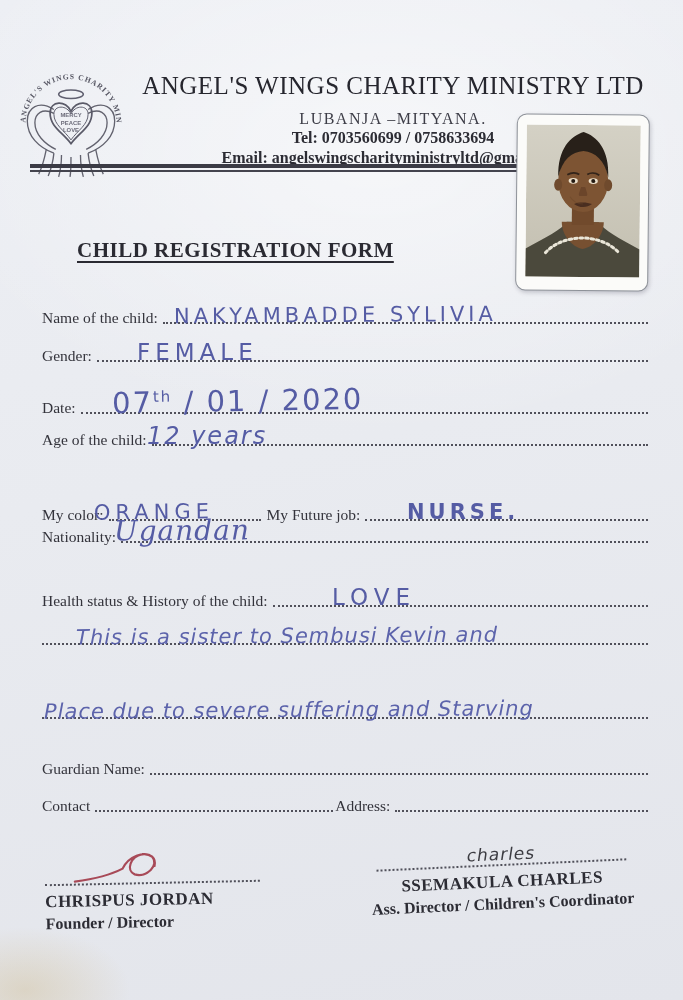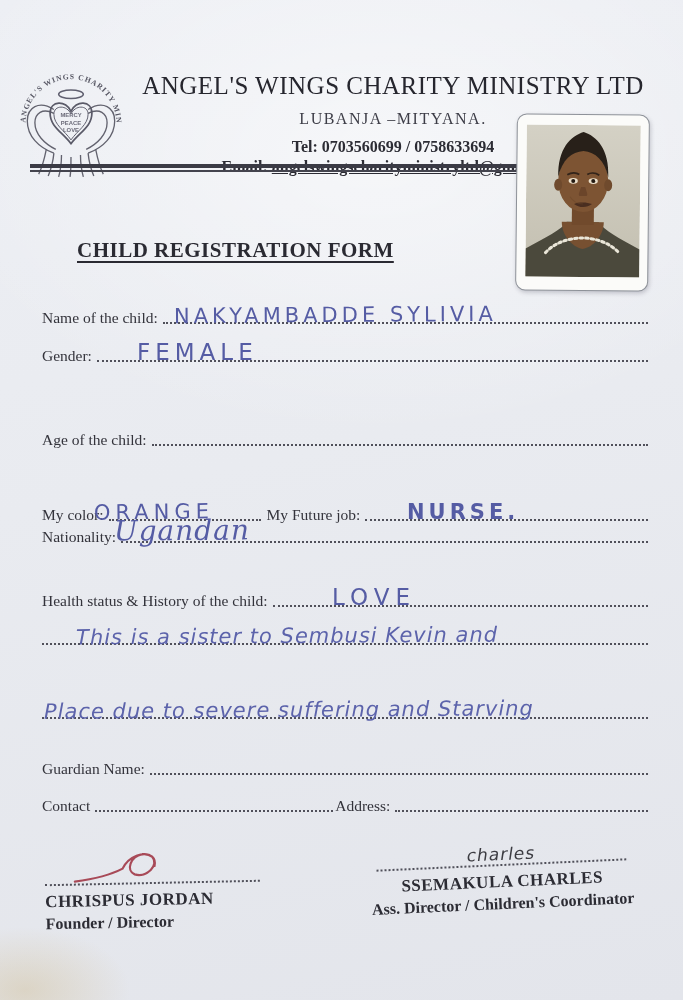--- a/index.html
+++ b/index.html
@@ -10,21 +10,21 @@
     background:
       radial-gradient(150px 90px at 25px 990px, rgba(208,190,150,.45), rgba(208,190,150,0) 70%),
       radial-gradient(600px 380px at 55% 15%, rgba(255,255,255,.55), rgba(255,255,255,0) 75%),
       linear-gradient(168deg, #edeff4 0%, #e9ebf0 45%, #e3e5eb 100%);
   }
   
   .logo { position:absolute; left:14px; top:62px; width:114px; height:116px; }
   .header-text { position:absolute; left:118px; top:72px; width:550px; text-align:center; }
   .org-name { font-size:25px; font-weight:normal; letter-spacing:.5px; color:#26262e; white-space:nowrap; }
   .org-location { font-size:16px; letter-spacing:1.5px; margin-top:10px; color:#3d3d47; }
-  .org-tel { font-size:16px; font-weight:bold; margin-top:10px; color:#2c2c34; }
+  .org-tel { font-size:16px; font-weight:bold; margin-top:1px; color:#2c2c34; }
   .org-email { font-size:16px; font-weight:bold; margin-top:2px; color:#2c2c34; }
   .email-u { text-decoration:underline; }
   .header-rule { position:absolute; left:30px; top:164px; width:503px; border-top:4px solid #3b3b45; }
   .header-rule::after { content:""; display:block; margin-top:2px; border-top:2px solid #44444e; }
   
   .photo { position:absolute; left:516px; top:114px; width:133px; height:177px;
     background:#fbfbf9; border:1px solid #8e9299; border-radius:10px;
     box-shadow:1px 2px 4px rgba(60,60,80,.25); transform:rotate(.6deg); }
   .photo svg { position:absolute; left:9px; top:10px; width:114px; height:152px; }
   
@@ -165,24 +165,30 @@
     <span class="dots"></span>
     <span class="hw hw-caps val-name">NAKYAMBADDE SYLIVIA</span>
   </div>
 
   <div class="row" style="top:341px">
     <span class="lbl">Gender:</span>
     <span class="dots"></span>
     <span class="hw val-gender">FEMALE</span>
   </div>
 
+  <div class="row" style="top:393px">
+    <span class="lbl">Date:</span>
+    <span class="dots"></span>
+    <span class="hw val-date"><span>07</span><sup>th</sup> <span>/ 01 / 2020</span></span>
+  </div>
 
   <div class="row" style="top:425px">
     <span class="lbl">Age of the child:</span>
     <span class="dots"></span>
+    <span class="hw val-age">12 years</span>
   </div>
 
 
   <div class="row" style="top:500px">
     <span class="lbl">My color:</span>
     <span class="dots dots-fixed" style="flex-basis:152px"></span>
     <span class="lbl" style="padding-left:6px">My Future job:</span>
     <span class="dots"></span>
     <span class="hw hw-caps val-color">ORANGE</span>
     <span class="hw hw-caps val-job">NURSE.</span>

